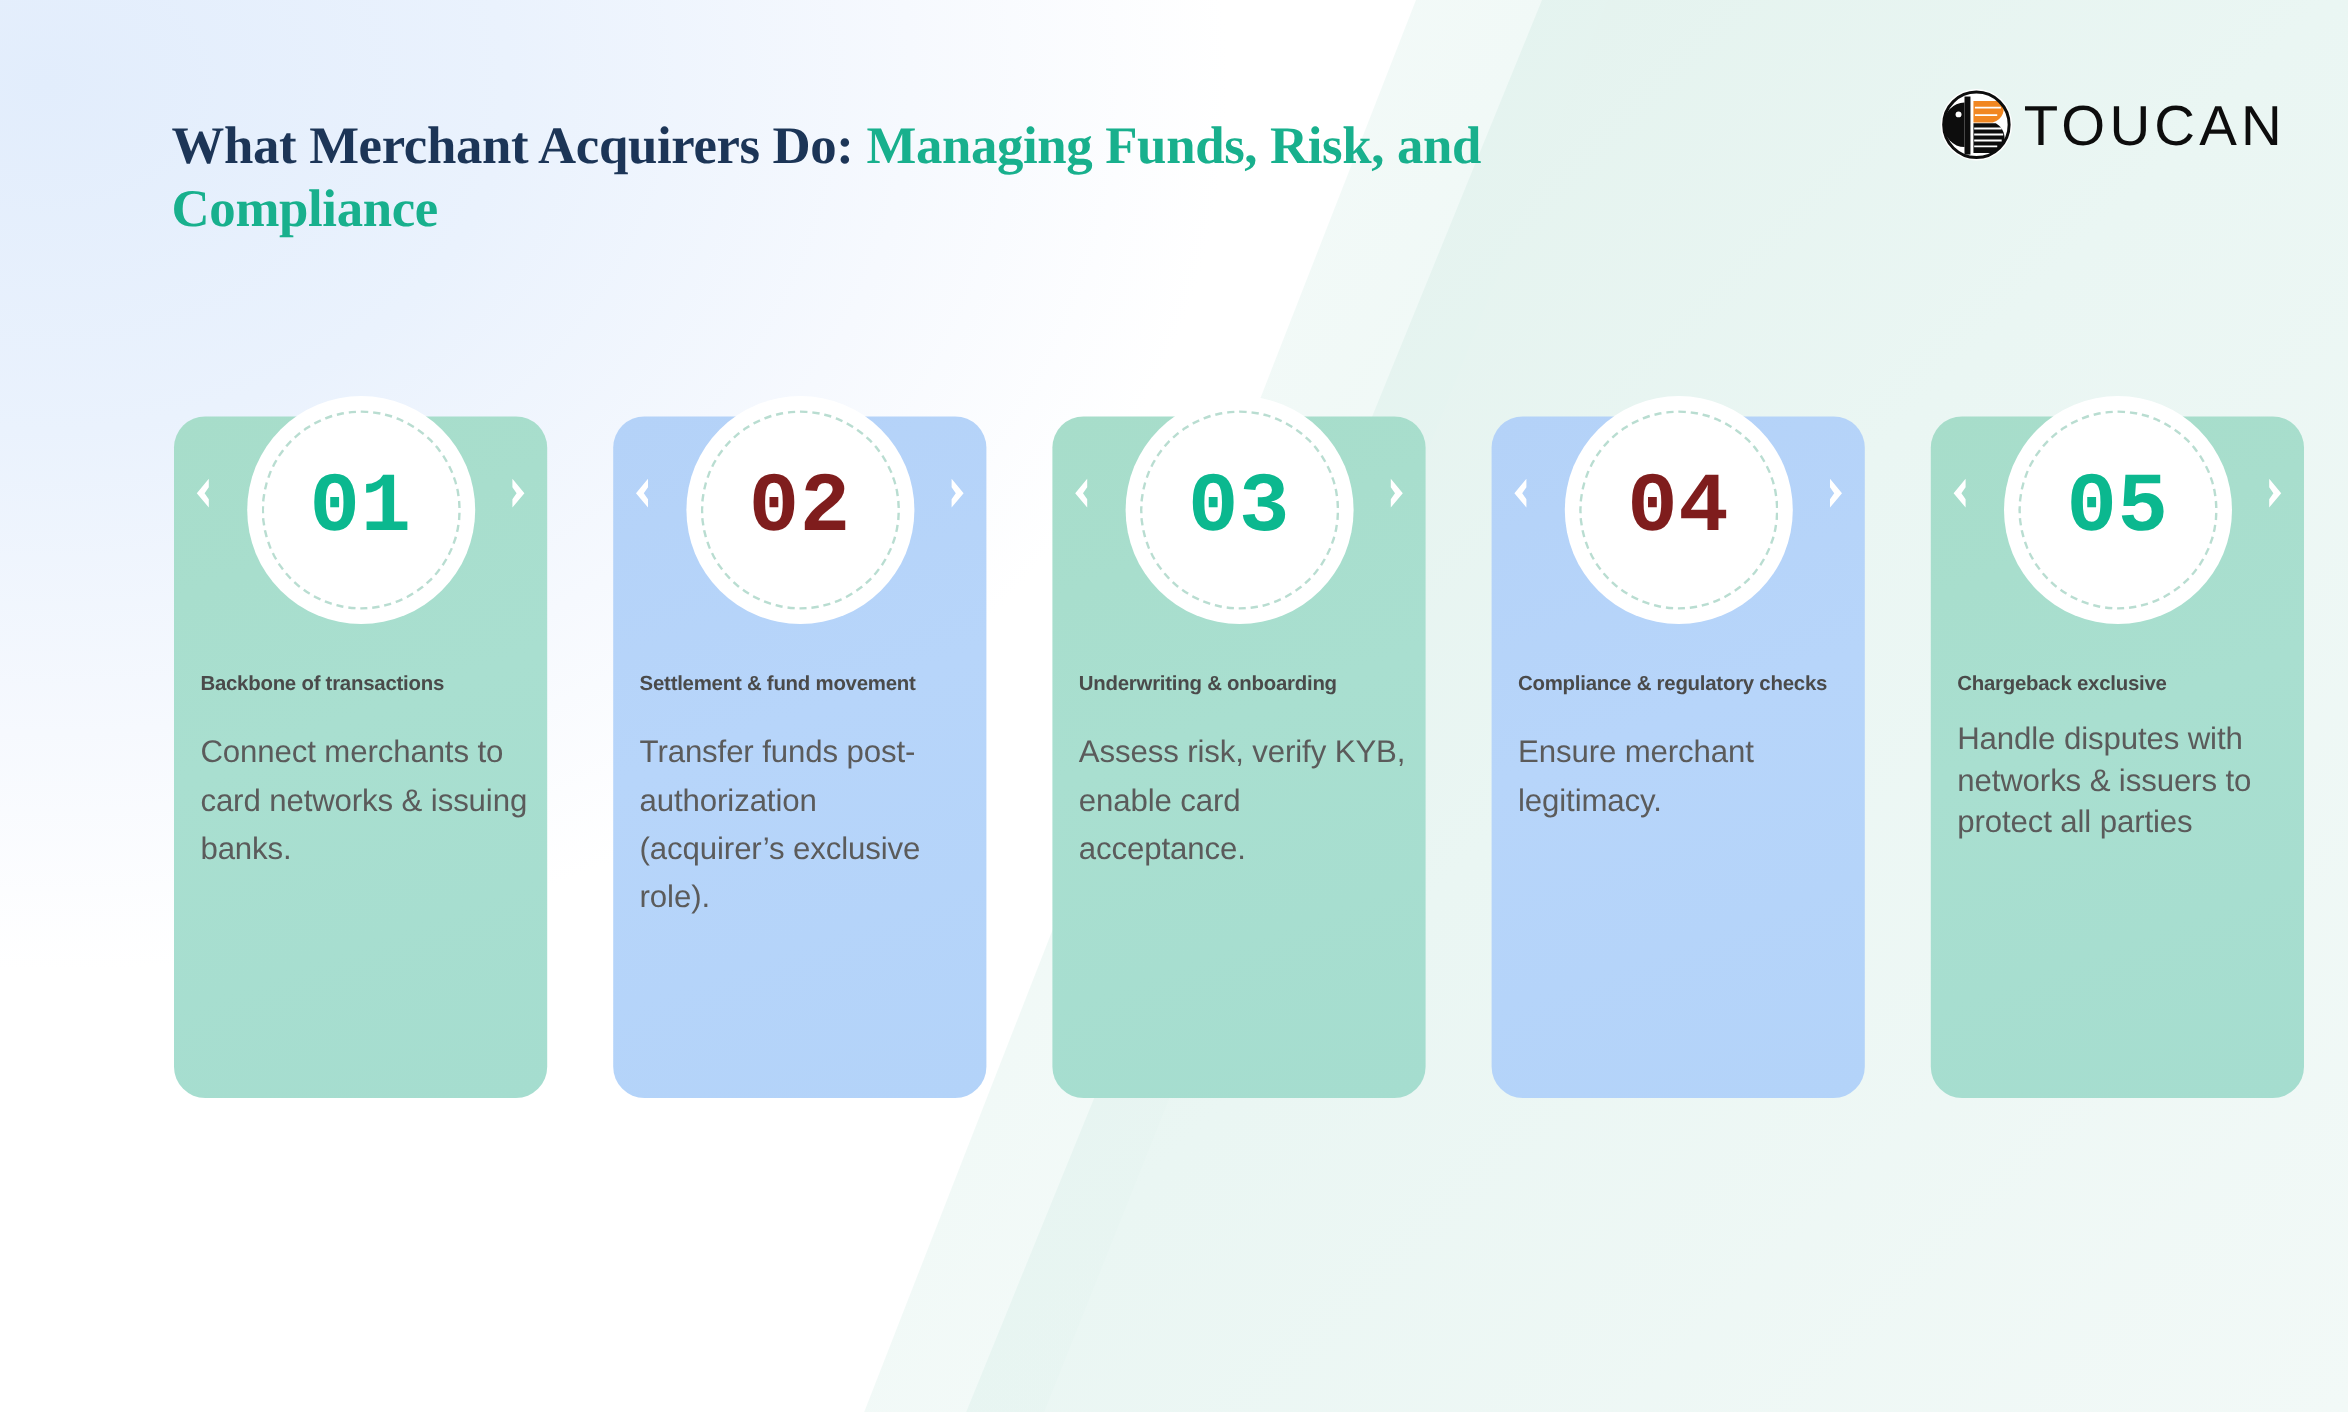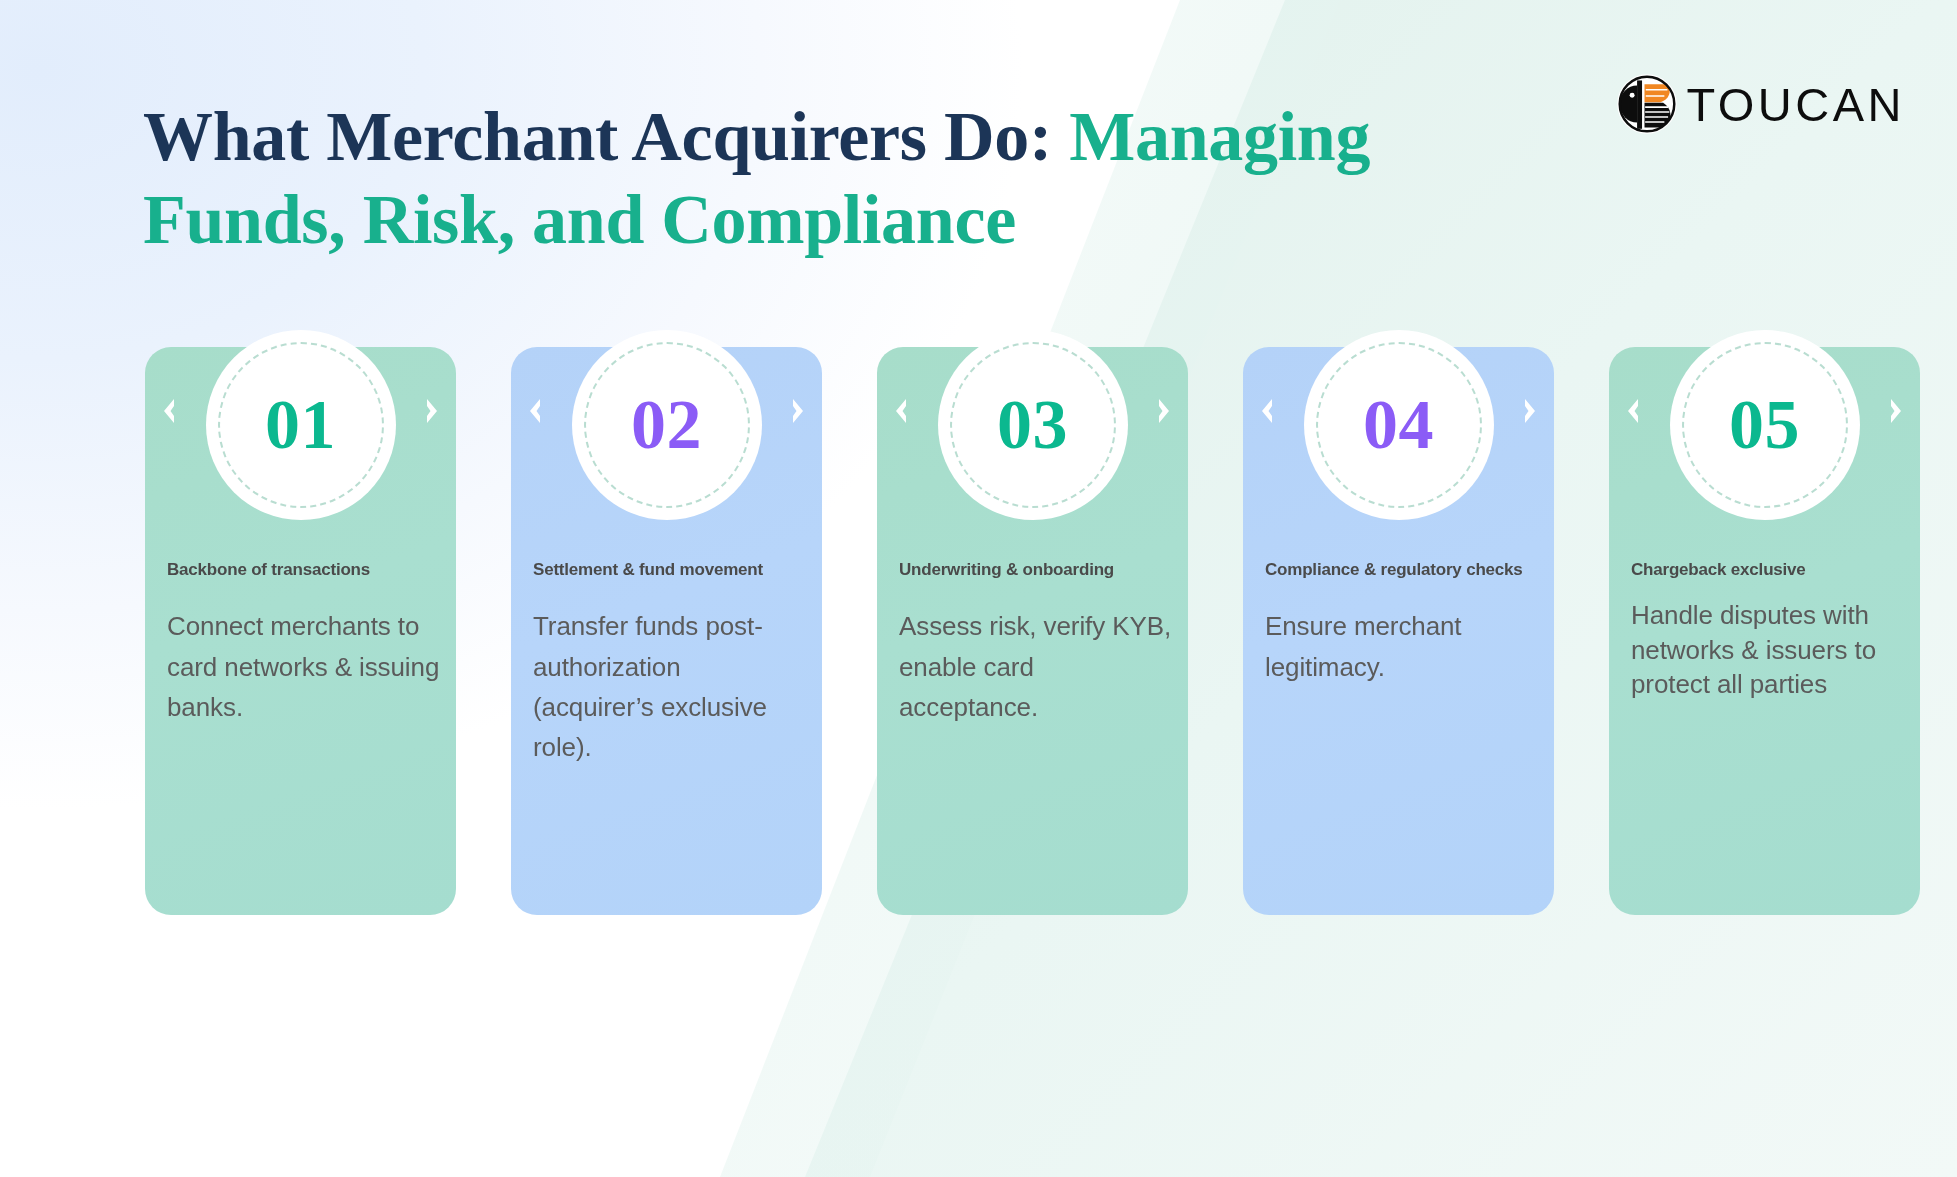--- a/index.html
+++ b/index.html
@@ -46,21 +46,21 @@
     height: 270px;
   }
 
   #page-title {
     position: absolute;
     left: 143px;
     top: 96px;
     width: 1250px;
     font-family: "Liberation Serif", "DejaVu Serif", serif;
     font-weight: 700;
-    font-size: 70px;
+    font-size: 44px;
     line-height: 1.18;
     letter-spacing: -0.3px;
   }
   #page-title .seg-dark { color: #1c3557; }
   #page-title .seg-teal { color: #18b08d; }
 
   
   #logo {
     position: absolute;
     right: 52px;
@@ -128,28 +128,28 @@
   }
   .badge::after {
     content: "";
     position: absolute;
     inset: 12px;
     border-radius: 50%;
     border: 2px dashed #b9ddd1;
   }
   .badge-num {
     position: relative;
-    font-family: Liberation Serif, serif;
+    font-family: Liberation Mono, monospace;
     font-weight: 700;
     font-size: 70px;
     line-height: 1;
     letter-spacing: 0.5px;
   }
   .num-teal { color: #0bb88f; }
-  .num-blue { color: #8b5cf6; text-align: right; }
+  .num-blue { color: #7f1d1d; text-align: right; }
 
   .chev {
     position: absolute;
     top: 74px;
     width: 26px;
     height: 32px;
     display: block;
   }
   .chev-left  { left: 12px; }
   .chev-right { right: 12px; }

